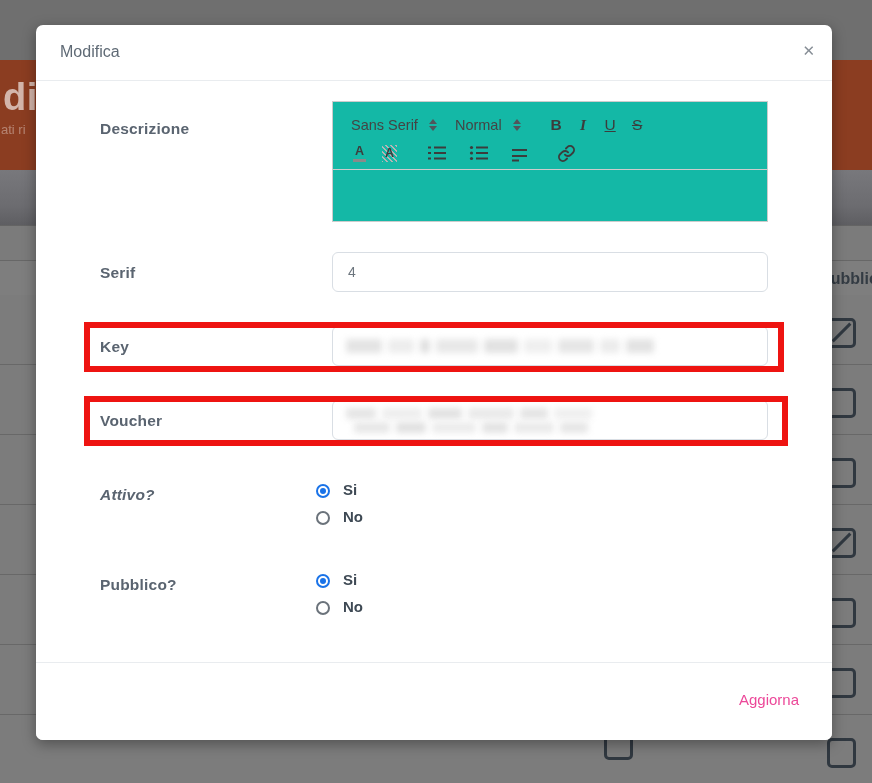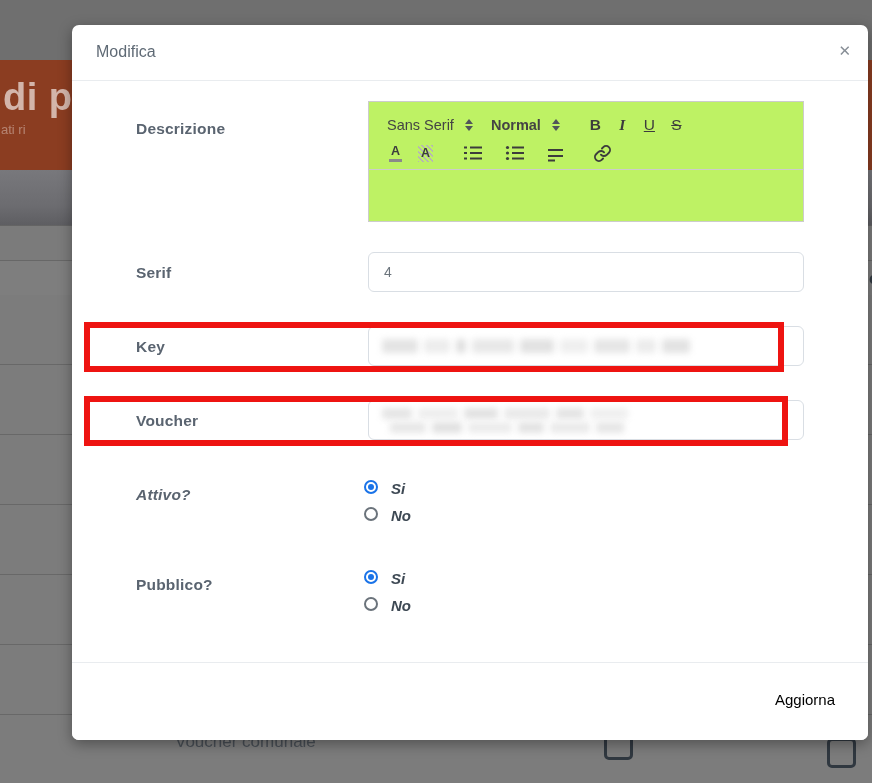--- a/index.html
+++ b/index.html
@@ -26,29 +26,29 @@
   .bd-trow{position:relative;width:872px;height:70px;box-sizing:border-box;
     border-bottom:1px solid rgba(0,0,0,.16);}
   .bd-check{position:absolute;left:827px;top:23px;width:23px;height:24px;
     border:3px solid #303840;border-radius:5px;box-sizing:content-box;}
   .bd-check.extra{left:604px;top:15px;}
   .bd-check .diag{position:absolute;left:-1px;top:10px;width:25px;height:3px;background:#303840;
     transform:rotate(-45deg);}
   .bd-rowlabel{position:absolute;left:175px;top:17px;font-size:17px;color:#484e55;white-space:nowrap;}
   
   .modal{position:absolute;left:36px;top:25px;width:796px;height:715px;background:#fff;
-    border-radius:7px;box-shadow:0 4px 14px rgba(0,0,0,.35);z-index:5;margin-left:36px;}
+    border-radius:7px;box-shadow:0 4px 14px rgba(0,0,0,.35);z-index:5;}
   .modal-header{position:absolute;left:0;top:0;width:100%;height:56px;
     border-bottom:1px solid #e9ecef;box-sizing:border-box;}
   .modal-title{position:absolute;left:24px;top:18px;font-size:16px;color:#5f6a75;}
   .modal-close{position:absolute;right:17px;top:18px;font-size:15px;color:#878e96;cursor:pointer;line-height:1;}
   .fld-label{position:absolute;left:64px;font-size:15.5px;font-weight:bold;color:#5a6470;letter-spacing:.2px;}
   
   .editor{position:absolute;left:296px;top:76px;width:436px;height:121px;
-    border:1px solid #ccc;box-sizing:border-box;background:#bef264;}
+    border:1px solid #ccc;box-sizing:border-box;background:#14b8a6;}
   .ql-toolbar{height:68px;border-bottom:1px solid #ccc;box-sizing:border-box;padding:11px 12px 0 18px;}
   .ql-row{display:flex;align-items:center;height:24px;}
   .ql-row + .ql-row{margin-top:4px;}
   .picker{display:flex;align-items:center;font-size:14.5px;color:#444;cursor:pointer;}
   .updown{display:flex;flex-direction:column;margin-left:11px;row-gap:2px;}
   .tri-up{width:0;height:0;border-left:4px solid transparent;border-right:4px solid transparent;
     border-bottom:5px solid #50555a;}
   .tri-down{width:0;height:0;border-left:4px solid transparent;border-right:4px solid transparent;
     border-top:5px solid #50555a;}
   .fmt-btn{width:27px;text-align:center;font-size:15.5px;color:#3c3c3c;cursor:pointer;}
@@ -65,30 +65,30 @@
   
   .txt-input{position:absolute;left:296px;width:436px;height:40px;border:1px solid #d9dee4;
     border-radius:6px;box-sizing:border-box;background:#fff;font-size:14px;color:#6c757d;
     padding:0 15px;font-family:"Liberation Sans",sans-serif;outline:none;}
   .redacted-box{position:absolute;left:296px;width:436px;height:40px;border:1px solid #d9dee4;
     border-radius:6px;box-sizing:border-box;background:#fff;overflow:hidden;}
   .blurline{display:flex;column-gap:6px;filter:blur(3px);position:absolute;}
   .blurline span{display:block;height:14px;border-radius:2px;}
   .bl-sm span{height:11px;}
   
-  .radio-row{position:absolute;left:292px;display:flex;align-items:flex-start;height:18px;font-style:italic;}
+  .radio-row{position:absolute;left:280px;display:flex;align-items:flex-end;height:18px;}
   .radio{width:14px;height:14px;border-radius:50%;box-sizing:border-box;position:relative;cursor:pointer;}
   .radio.sel{border:2px solid #1a73e8;}
   .radio.sel::after{content:"";position:absolute;left:2px;top:2px;width:6px;height:6px;
     border-radius:50%;background:#1a73e8;}
   .radio.unsel{border:2px solid #6b737b;}
   .radio-label{margin-left:13px;font-size:15px;font-weight:bold;color:#3e4954;}
   .modal-footer{position:absolute;left:0;bottom:0;width:100%;height:78px;
     border-top:1px solid #e9ecef;box-sizing:border-box;border-radius:0 0 7px 7px;background:#fff;}
-  .update-btn{position:absolute;right:33px;top:28px;font-size:15px;color:#000000;cursor:pointer;}
+  .update-btn{position:absolute;right:33px;top:28px;font-size:15px;color:#ec4899;cursor:pointer;}
   
   .anno{position:absolute;box-sizing:border-box;border-style:solid;z-index:9;pointer-events:none;}
   .anno-key{left:84px;top:322px;width:700px;height:50px;border-width:6px;}
   .anno-secret{left:84px;top:396px;width:704px;height:50px;border-width:6px;}
 </style>
 </head>
 <body>
 
 <div>
   <div class="bd-banner">
@@ -117,21 +117,20 @@
           <div class="diag"></div>
         </div>
       </div>
       <div class="bd-trow">
         <div class="bd-check"></div>
       </div>
       <div class="bd-trow">
         <div class="bd-check"></div>
       </div>
       <div class="bd-trow">
-        <div class="bd-rowlabel">Voucher comunale</div>
         <div class="bd-check extra"></div>
         <div class="bd-check"></div>
       </div>
     </div>
 </div>
 
 <div class="modal">
   <div class="modal-header">
     <div class="modal-title">Modifica</div>
     <div class="modal-close">✕</div>
@@ -141,21 +140,21 @@
   <div class="editor">
     <div class="ql-toolbar">
       <div class="ql-row">
         <div class="picker">
           <span>Sans Serif</span>
           <span class="updown">
             <span class="tri-up"></span>
               <span class="tri-down"></span>
           </span>
         </div>
-        <div class="picker" style="margin-left:18px;font-weight:bold;">
+        <div class="picker" style="margin-left:18px;">
           <span>Normal</span>
           <span class="updown">
             <span class="tri-up"></span>
               <span class="tri-down"></span>
           </span>
         </div>
         <div class="fmt-btn fmt-b" style="margin-left:22px;">B</div>
         <div class="fmt-btn fmt-i">I</div>
         <div class="fmt-btn fmt-u">U</div>
         <div class="fmt-btn fmt-s">S</div>

